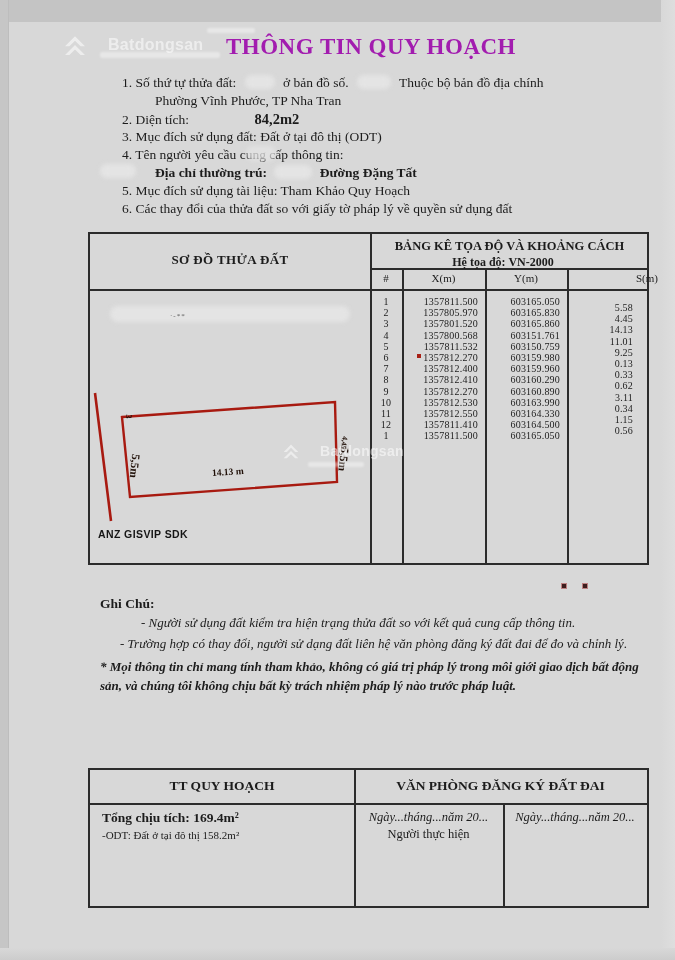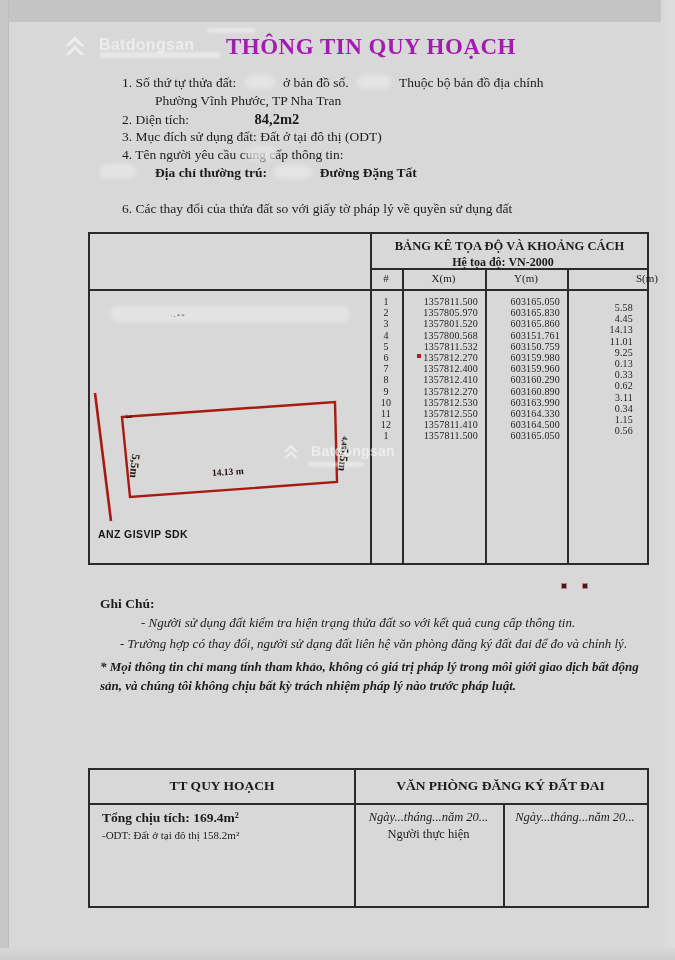--- a/index.html
+++ b/index.html
@@ -36,21 +36,21 @@
   .coord-col div{height:11.2px;line-height:11.2px;}
   .right-al{text-align:right;}
   .center-al{text-align:center;}
 
   
   #diagram{position:absolute;left:0px;top:56px;width:280px;height:275px;}
   .plot-label{position:absolute;color:#201008;font-weight:bold;}
   .credit{position:absolute;font-family:"Liberation Sans","DejaVu Sans",sans-serif;font-weight:bold;font-size:10.5px;letter-spacing:.4px;color:#151515;}
 
   
-  .wm{position:absolute;color:rgba(255,255,255,.55);font-family:"Liberation Sans","DejaVu Sans",sans-serif;display:flex;align-items:center;gap:9px;}
+  .wm{position:absolute;color:rgba(255,255,255,.55);font-family:"Liberation Sans","DejaVu Sans",sans-serif;display:flex;align-items:center;gap:18px;}
   .wm .wm-text{font-size:16px;font-weight:bold;letter-spacing:.3px;}
   .wm-bar{position:absolute;background:rgba(255,255,255,.4);border-radius:2px;filter:blur(1px);}
 
   .notes-head{font-size:13.5px;font-weight:bold;}
   .notes-item{font-size:13px;font-style:italic;white-space:nowrap;}
   .notes-warn{font-size:13px;font-style:italic;font-weight:bold;line-height:19px;}
   .dot{position:absolute;width:4px;height:4px;background:#3d1d1d;outline:1px solid rgba(160,40,40,.5);}
 
   
   #office-table{position:absolute;left:88px;top:768px;width:561px;height:140px;border:2px solid #2b2b2b;box-sizing:border-box;}
@@ -95,30 +95,32 @@
   </div>
   <div class="abs info-line" style="left:122px;top:129px;">3. Mục đích sử dụng đất: Đất ở tại đô thị (ODT)</div>
   <div class="abs info-line" style="left:122px;top:147px;">4. Tên người yêu cầu cung cấp thông tin:</div>
   <div class="blob-soft" style="left:246px;top:146px;width:30px;height:15px;"></div>
   <div class="abs info-line" style="left:155px;top:165px;font-weight:bold;">
     <span>Địa chỉ thường trú:</span>
     <span class="blob" style="width:38px;margin:0 4px;"></span>
     <span>Đường Đặng Tất</span>
   </div>
   <div class="blob-abs" style="left:100px;top:164px;width:36px;height:14px;"></div>
+  <div class="abs info-line" style="left:122px;top:183px;">5. Mục đích sử dụng tài liệu: Tham Khảo Quy Hoạch</div>
   <div class="abs info-line" style="left:122px;top:201px;">6. Các thay đổi của thửa đất so với giấy tờ pháp lý về quyền sử dụng đất</div>
 
   <div id="main-table">
     <div class="vline" style="left:280px;top:0;height:329px;"></div>
     <div class="vline" style="left:312px;top:34px;height:295px;"></div>
     <div class="vline" style="left:395px;top:34px;height:295px;"></div>
     <div class="vline" style="left:477px;top:34px;height:295px;"></div>
     <div class="hline" style="left:280px;top:34px;width:277px;"></div>
     <div class="hline" style="left:0;top:55px;width:557px;"></div>
 
+    <div class="th" style="left:0;top:18px;width:280px;font-size:13px;letter-spacing:.4px;">SƠ ĐỒ THỬA ĐẤT</div>
     <div class="th" style="left:282px;top:5px;width:275px;font-size:12.5px;">BẢNG KÊ TỌA ĐỘ VÀ KHOẢNG CÁCH</div>
     <div class="th" style="left:288px;top:21px;width:250px;font-size:12px;">Hệ tọa độ: VN-2000</div>
 
     <div class="colhead" style="left:280px;top:38px;width:32px;">#</div>
     <div class="colhead" style="left:312px;top:38px;width:83px;">X(m)</div>
     <div class="colhead" style="left:395px;top:38px;width:82px;">Y(m)</div>
     <div class="colhead" style="left:477px;top:38px;width:80px;margin-left:40px;">S(m)</div>
 
     <div id="col-idx" class="coord-col center-al" style="left:280px;top:62px;width:32px;">
         <div>1</div>

